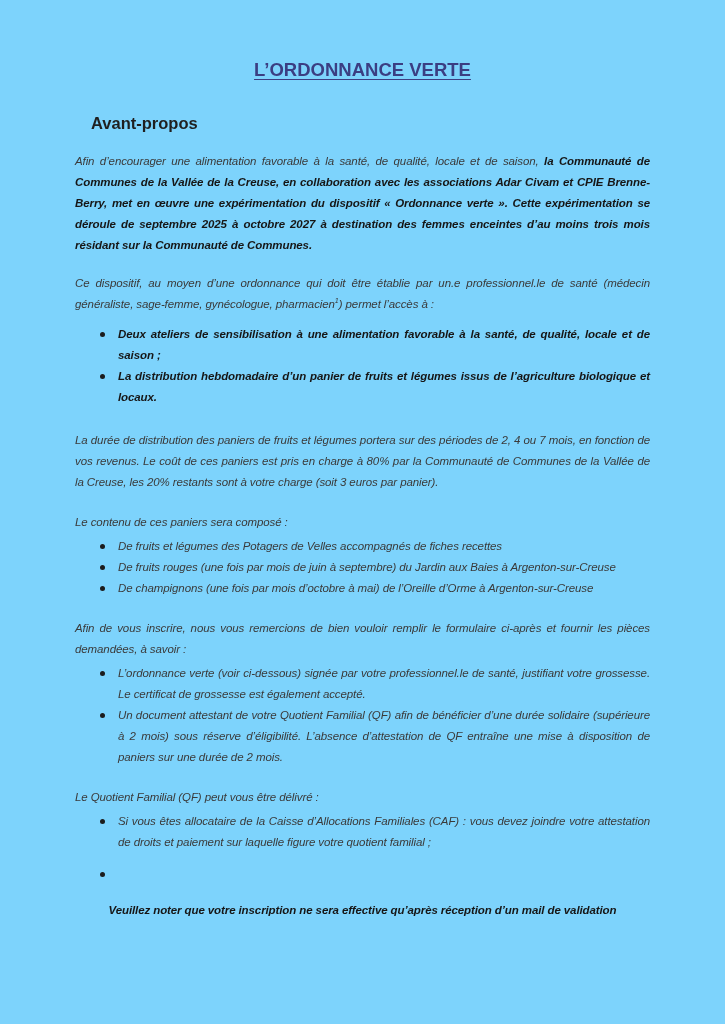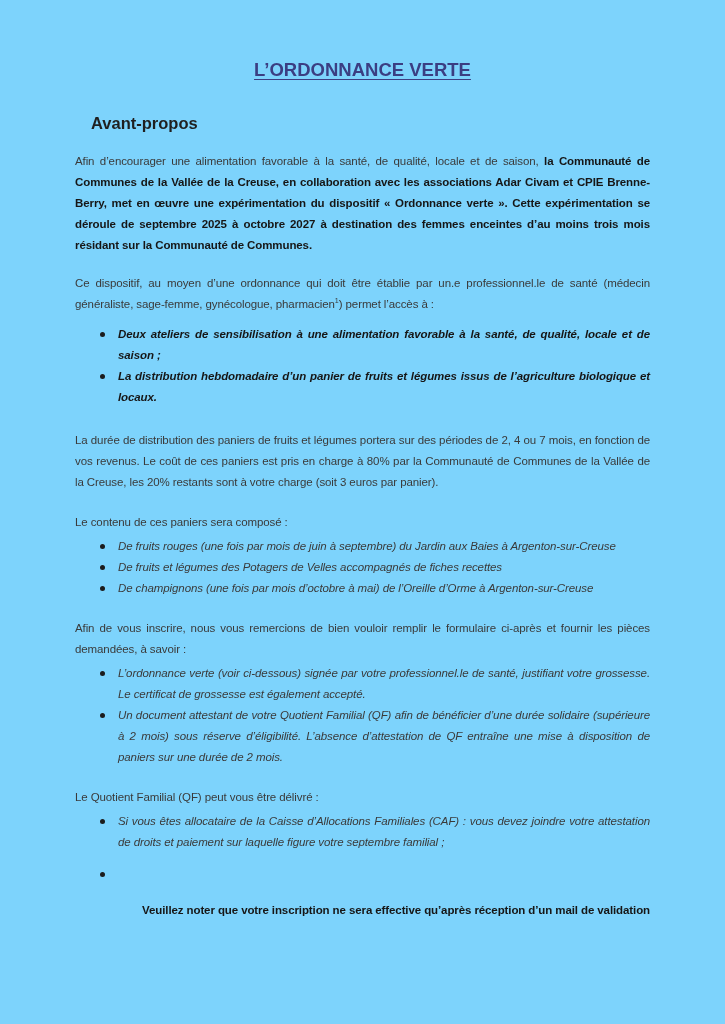--- a/index.html
+++ b/index.html
@@ -30,21 +30,21 @@
     text-underline-offset: 3px;
   }
   .section-heading {
     margin: 30px 0 0 16px;
     font-size: 16.5px;
     line-height: 22px;
     font-weight: 600;
     letter-spacing: 0;
     color: #1f1f1f;
   }
-  p { margin: 17px 0 0 0; text-align: justify; }
+  p { margin: 17px 0 0 0; text-align: justify; font-style: italic; }
   .bold-run, .note, .bullet-bold .li-text { font-weight: bold; color: #161616; }
   ul {
     list-style: none;
     margin: 9px 0 0 0;
     padding: 0 0 0 25px;
   }
   li {
     position: relative;
     padding-left: 18px;
     text-align: justify;
@@ -59,21 +59,21 @@
     border-radius: 50%;
     background: #1c1c1c;
   }
   ul.qf-list li + li { margin-top: 11px; }
   p.duration { margin-top: 22px; }
   p.content-intro, p.inscription-intro, p.qf-intro { margin-top: 19px; }
   ul.content-list, ul.inscription-list, ul.qf-list { margin-top: 3px; }
   p.note {
     margin-top: 47px;
     white-space: nowrap;
-    text-align: right;
+    text-align: center;
   }
   sup { font-size: 0.62em; line-height: 0; vertical-align: super; }
 </style>
 </head>
 <body>
 
 <div class="page">
 
   <h1 class="doc-title">L’ORDONNANCE VERTE</h1>
 
@@ -94,25 +94,25 @@
     </li>
   </ul>
 
   <p class="duration">La durée de distribution des paniers de fruits et légumes portera sur des périodes de 2, 4 ou 7 mois, en fonction de vos revenus. Le coût de ces paniers est pris en charge à 80% par la Communauté de Communes de la Vallée de la Creuse, les 20% restants sont à votre charge (soit 3 euros par panier).</p>
 
   <p class="content-intro">Le contenu de ces paniers sera composé :</p>
 
   <ul class="content-list">
     <li>
       <span class="dot"></span>
-      <span class="li-text">De fruits rouges (une fois par mois de juin à septembre) du Jardin aux Baies à Argenton-sur-Creuse</span>
+      <span class="li-text">De fruits et légumes des Potagers de Velles accompagnés de fiches recettes</span>
     </li>
     <li>
       <span class="dot"></span>
-      <span class="li-text">De fruits et légumes des Potagers de Velles accompagnés de fiches recettes</span>
+      <span class="li-text">De fruits rouges (une fois par mois de juin à septembre) du Jardin aux Baies à Argenton-sur-Creuse</span>
     </li>
     <li>
       <span class="dot"></span>
       <span class="li-text">De champignons (une fois par mois d’octobre à mai) de l’Oreille d’Orme à Argenton-sur-Creuse</span>
     </li>
   </ul>
 
   <p class="inscription-intro">Afin de vous inscrire, nous vous remercions de bien vouloir remplir le formulaire ci-après et fournir les pièces demandées, à savoir :</p>
 
   <ul class="inscription-list">
@@ -124,21 +124,21 @@
       <span class="dot"></span>
       <span class="li-text">Un document attestant de votre Quotient Familial (QF) afin de bénéficier d’une durée solidaire (supérieure à 2 mois) sous réserve d’éligibilité. L’absence d’attestation de QF entraîne une mise à disposition de paniers sur une durée de 2 mois.</span>
     </li>
   </ul>
 
   <p class="qf-intro">Le Quotient Familial (QF) peut vous être délivré :</p>
 
   <ul class="qf-list">
     <li>
       <span class="dot"></span>
-      <span class="li-text">Si vous êtes allocataire de la Caisse d’Allocations Familiales (CAF) : vous devez joindre votre attestation de droits et paiement sur laquelle figure votre septembre familial ;</span>
+      <span class="li-text">Si vous êtes allocataire de la Caisse d’Allocations Familiales (CAF) : vous devez joindre votre attestation de droits et paiement sur laquelle figure votre quotient familial ;</span>
     </li>
     <li>
       <span class="dot"></span>
     </li>
   </ul>
 
   <p class="note">Veuillez noter que votre inscription ne sera effective qu’après réception d’un mail de validation</p>
 
 </div>
 

